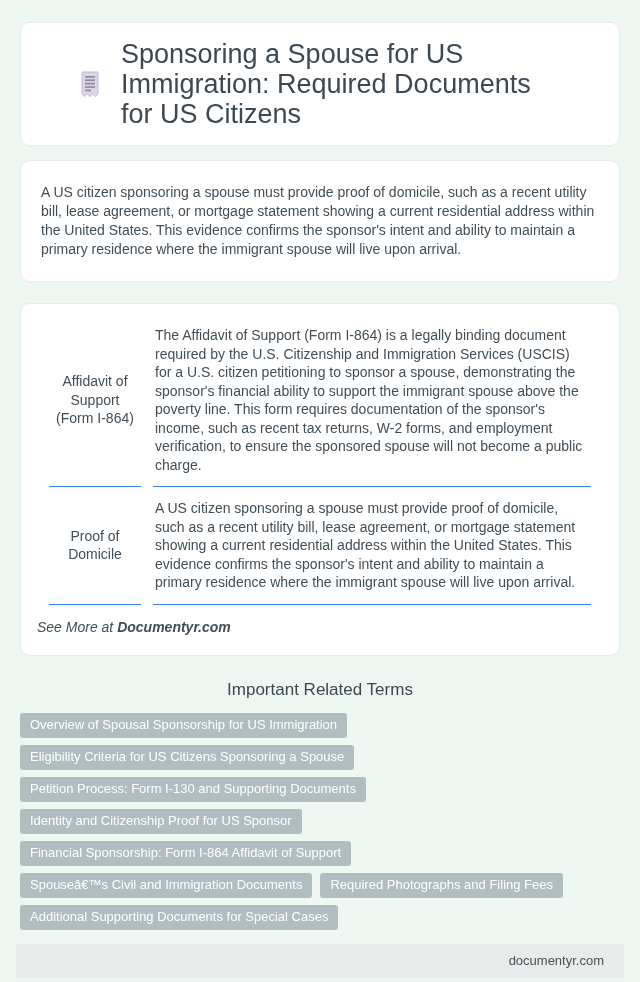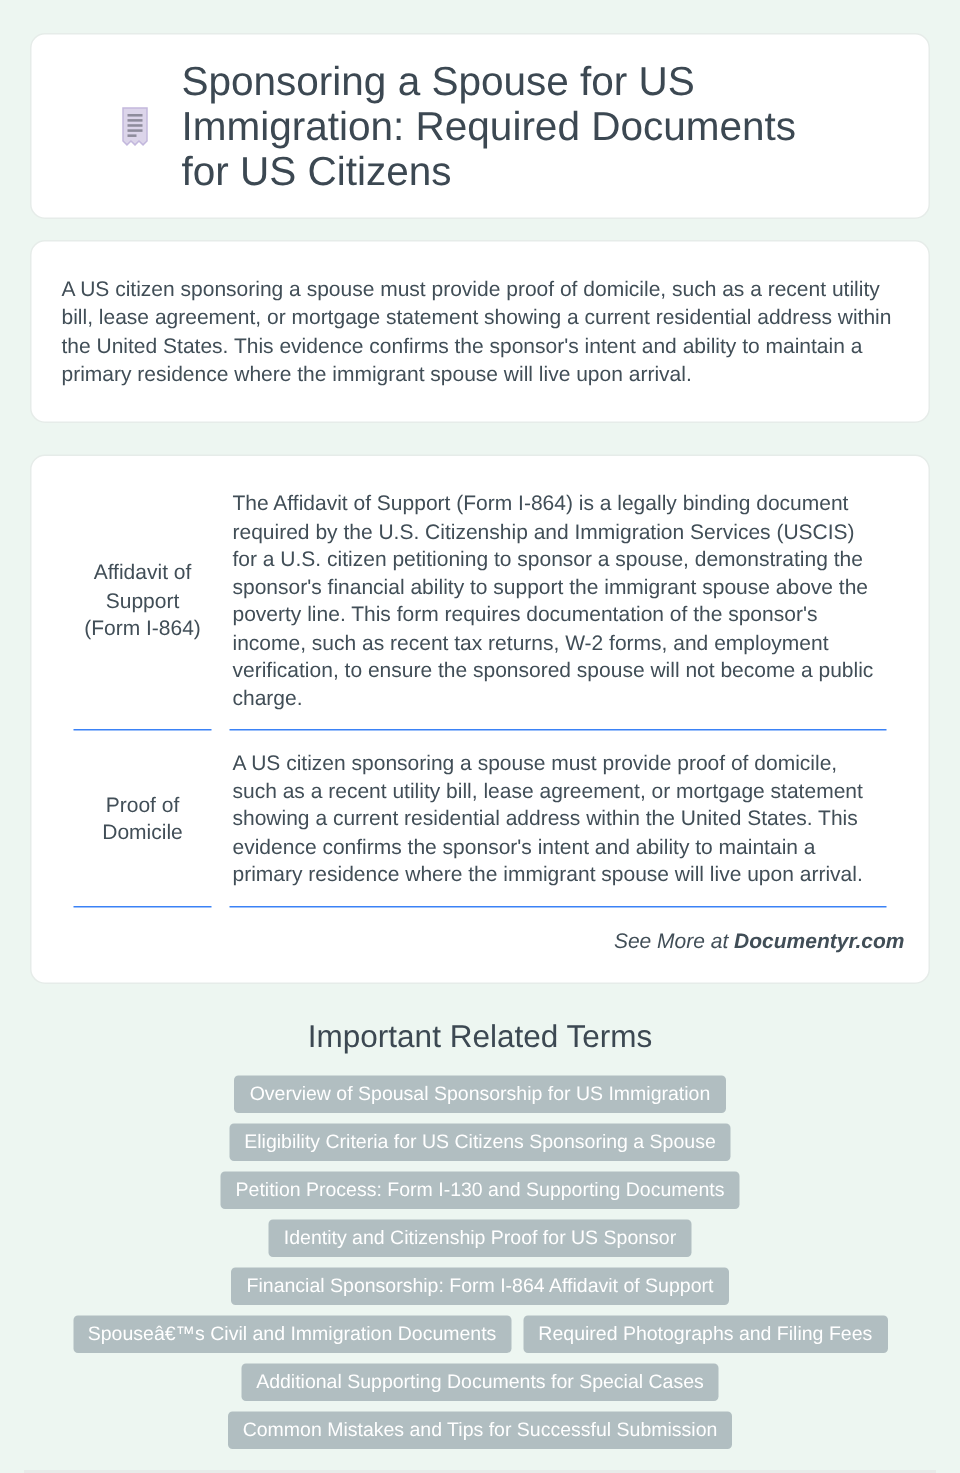--- a/index.html
+++ b/index.html
@@ -55,42 +55,41 @@
     line-height: 18.5px;
     color: #414e57;
   }
   table.terms-table td {
     border-bottom: 1px solid #3b82f6;
     vertical-align: middle;
     padding: 12px 2px;
   }
   td.term-cell { width: 92px; text-align: center; }
   .see-more {
-    text-align: right;
+    text-align: left;
     font-style: italic;
     font-size: 14px;
     color: #414e57;
     margin: 14px 0 6px;
   }
   .see-more .site { font-weight: bold; }
   
   h2.related-heading {
     text-align: center;
-    font-size: 21px;
+    font-size: 17px;
     font-weight: 400;
     color: #3c4852;
     margin: 24px 0 13px;
   }
   .tag-list {
     margin: 0 20px;
     display: flex;
     flex-wrap: wrap;
     gap: 7px 8px;
     align-content: flex-start;
-    justify-content: center;
   }
   .tag {
     background: #b1bec1;
     color: #ffffff;
     border-radius: 3px;
     padding: 5px 10px 6px;
     font-size: 13px;
     line-height: 14px;
     white-space: nowrap;
     cursor: pointer;
@@ -147,18 +146,17 @@
 
 <div class="tag-list">
   <span class="tag">Overview of Spousal Sponsorship for US Immigration</span>
   <span class="tag">Eligibility Criteria for US Citizens Sponsoring a Spouse</span>
   <span class="tag">Petition Process: Form I-130 and Supporting Documents</span>
   <span class="tag">Identity and Citizenship Proof for US Sponsor</span>
   <span class="tag">Financial Sponsorship: Form I-864 Affidavit of Support</span>
   <span class="tag">Spouseâ€™s Civil and Immigration Documents</span>
   <span class="tag">Required Photographs and Filing Fees</span>
   <span class="tag">Additional Supporting Documents for Special Cases</span>
-  <span class="tag">Common Mistakes and Tips for Successful Submission</span>
 </div>
 
 <div class="footer-bar">
   <span>documentyr.com</span>
 </div>
 
 </body></html>

